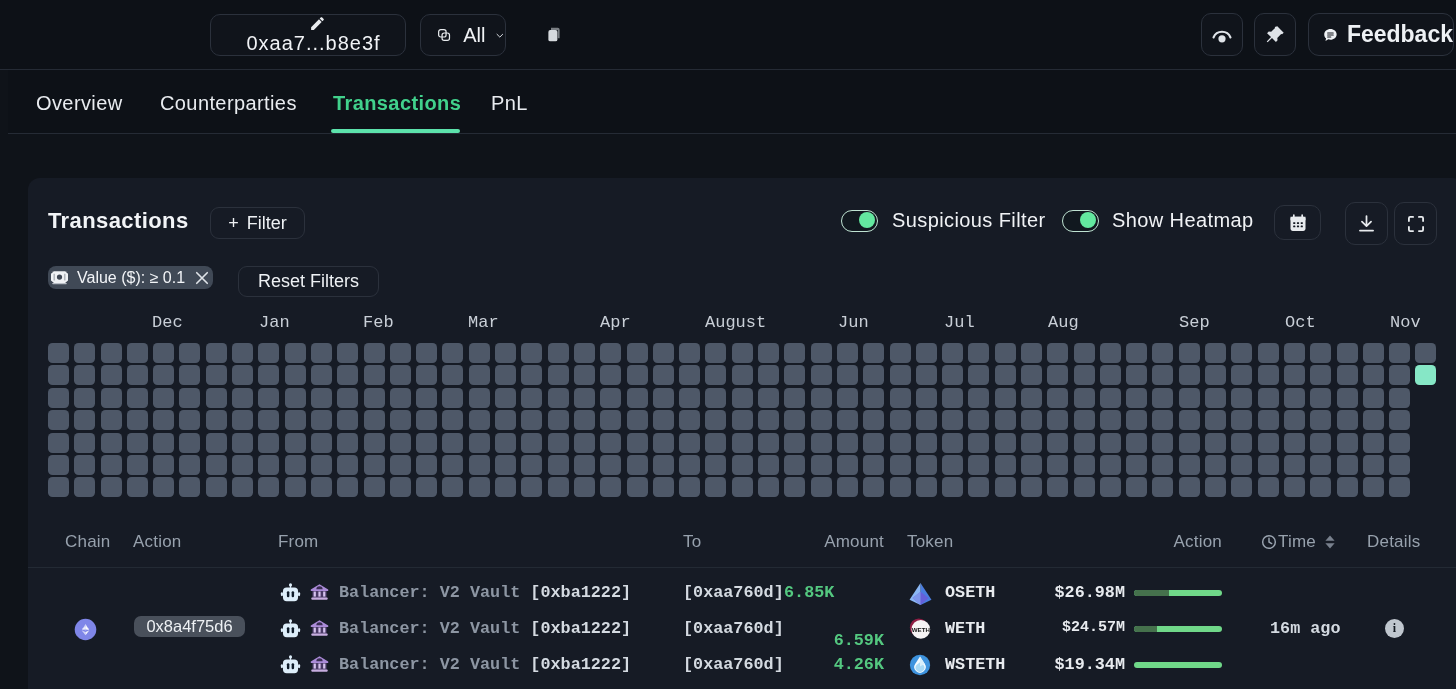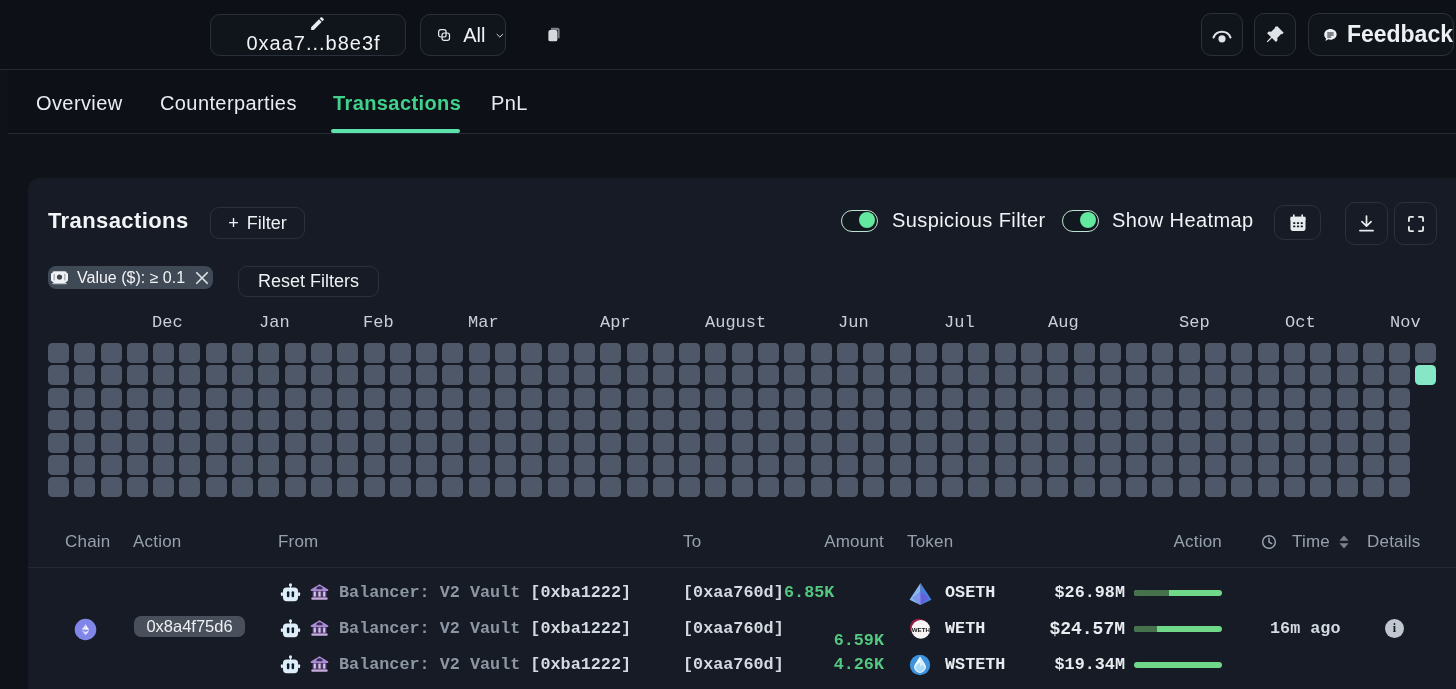--- a/index.html
+++ b/index.html
@@ -665,21 +665,21 @@
     <div class="th" style="left:250px">From</div>
     <div class="th" style="left:655px">To</div>
     <div class="th" style="left:795px;width:61px;justify-content:flex-end">Amount</div>
     <div class="th" style="left:879px">Token</div>
     <div class="th" style="left:1134px;width:60px;justify-content:flex-end">Action</div>
     <div class="th" style="left:1233px">
           <svg width="16" height="16" viewBox="0 0 24 24" fill="none" stroke="#9aa4b0" stroke-width="2.2">
             <circle cx="12" cy="12" r="9.5"></circle>
             <path d="M12 6.5v5.5l4 2.3" stroke-linecap="round"></path>
           </svg>
-          <span style="margin-left:15px">Time</span>
+          <span style="margin-left:1px">Time</span>
           <svg style="margin-left:8px" width="12" height="16" viewBox="0 0 12 16">
             <path d="M6 1.5l4.6 5.2H1.4z" fill="#78808d"></path>
             <path d="M6 14.5l4.6-5.2H1.4z" fill="#78808d"></path>
           </svg>
         </div>
     <div class="th" style="left:1339px">Details</div>
   </div>
   <div id="chainic"><svg width="23" height="23" viewBox="0 0 32 32">
           <circle cx="16" cy="16" r="15" fill="#7f86e8"></circle>
           <path d="M16 8.2v6.9l5.2 2.4z" fill="#fff" opacity="0.92"></path>
@@ -756,21 +756,21 @@
           </svg></div>
         <div class="mono gtext" style="position:absolute;left:311px;top:8px;font-size:16.8px">Balancer: V2 Vault <span class="wtext">[0xba1222]</span></div>
         <div class="mono wtext" style="position:absolute;left:655px;top:8px;font-size:16.8px">[0xaa760d]</div>
         <div class="mono amount" style="position:absolute;left:756px;top:20px;width:100px;text-align:right;font-size:16.8px">6.59K</div>
         <div style="position:absolute;left:879px;top:5px"><svg width="26" height="26" viewBox="0 0 32 32">
             <circle cx="14.5" cy="14" r="11" fill="#8f1d43"></circle>
             <circle cx="17" cy="16.5" r="11.5" fill="#f6f4f5"></circle>
             <text x="17" y="19.8" text-anchor="middle" font-family="Liberation Sans,sans-serif" font-size="7.6" font-weight="bold" fill="#141414">WETH</text>
           </svg></div>
         <div class="mono" style="position:absolute;left:917px;top:8px;font-size:16.8px;color:#e8ebef">WETH</div>
-        <div class="mono" style="position:absolute;left:1007px;top:8px;width:90px;text-align:right;font-size:18px;color:#e8ebef">$24.57M</div>
+        <div class="mono" style="position:absolute;left:1007px;top:8px;width:90px;text-align:right;font-size:15px;color:#e8ebef">$24.57M</div>
         <div class="bar" style="left:1106px;top:15px">
           <div class="dk" style="width:23px"></div>
         </div>
       </div>
       <div class="subrow" style="left:0;top:469px;width:1436px">
         <div style="position:absolute;left:252px;top:8px"><svg width="21" height="21" viewBox="0 0 24 24">
             <g fill="#ddeefa">
               <circle cx="12" cy="2.2" r="1.8"></circle>
               <rect x="11.3" y="3" width="1.4" height="2.6"></rect>
               <rect x="1" y="10.5" width="2.4" height="4.5" rx="1.2"></rect>

